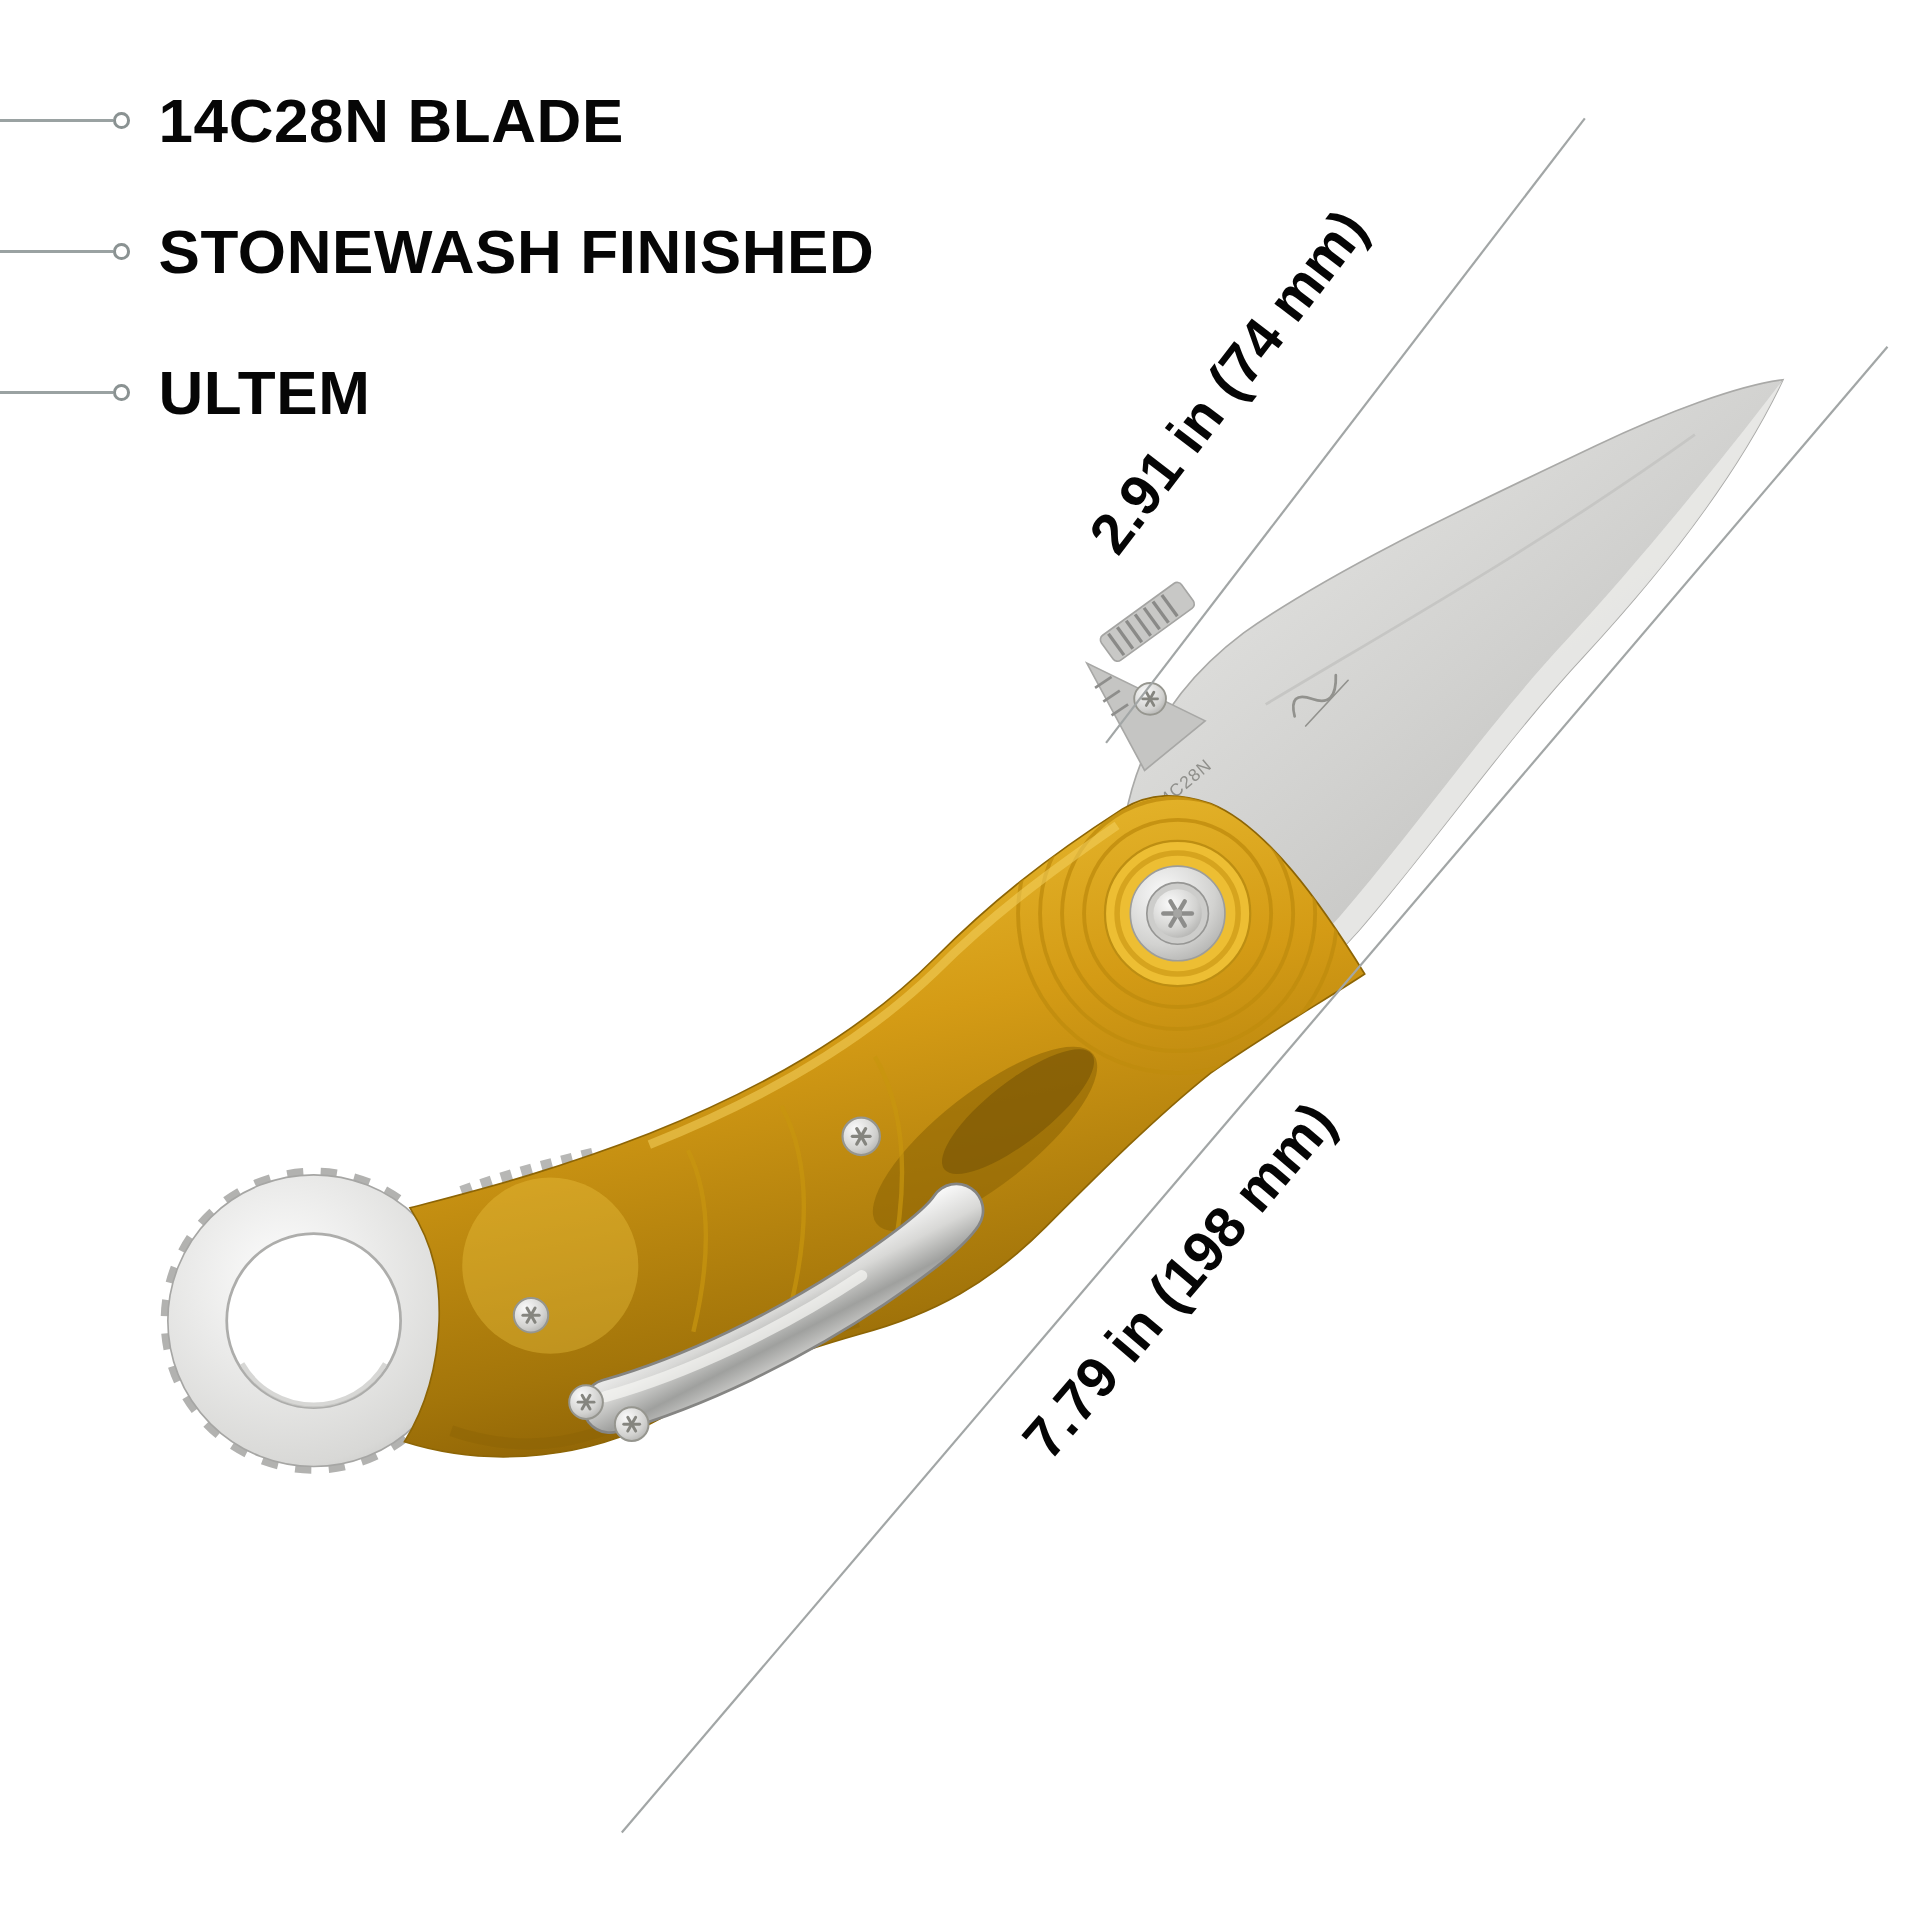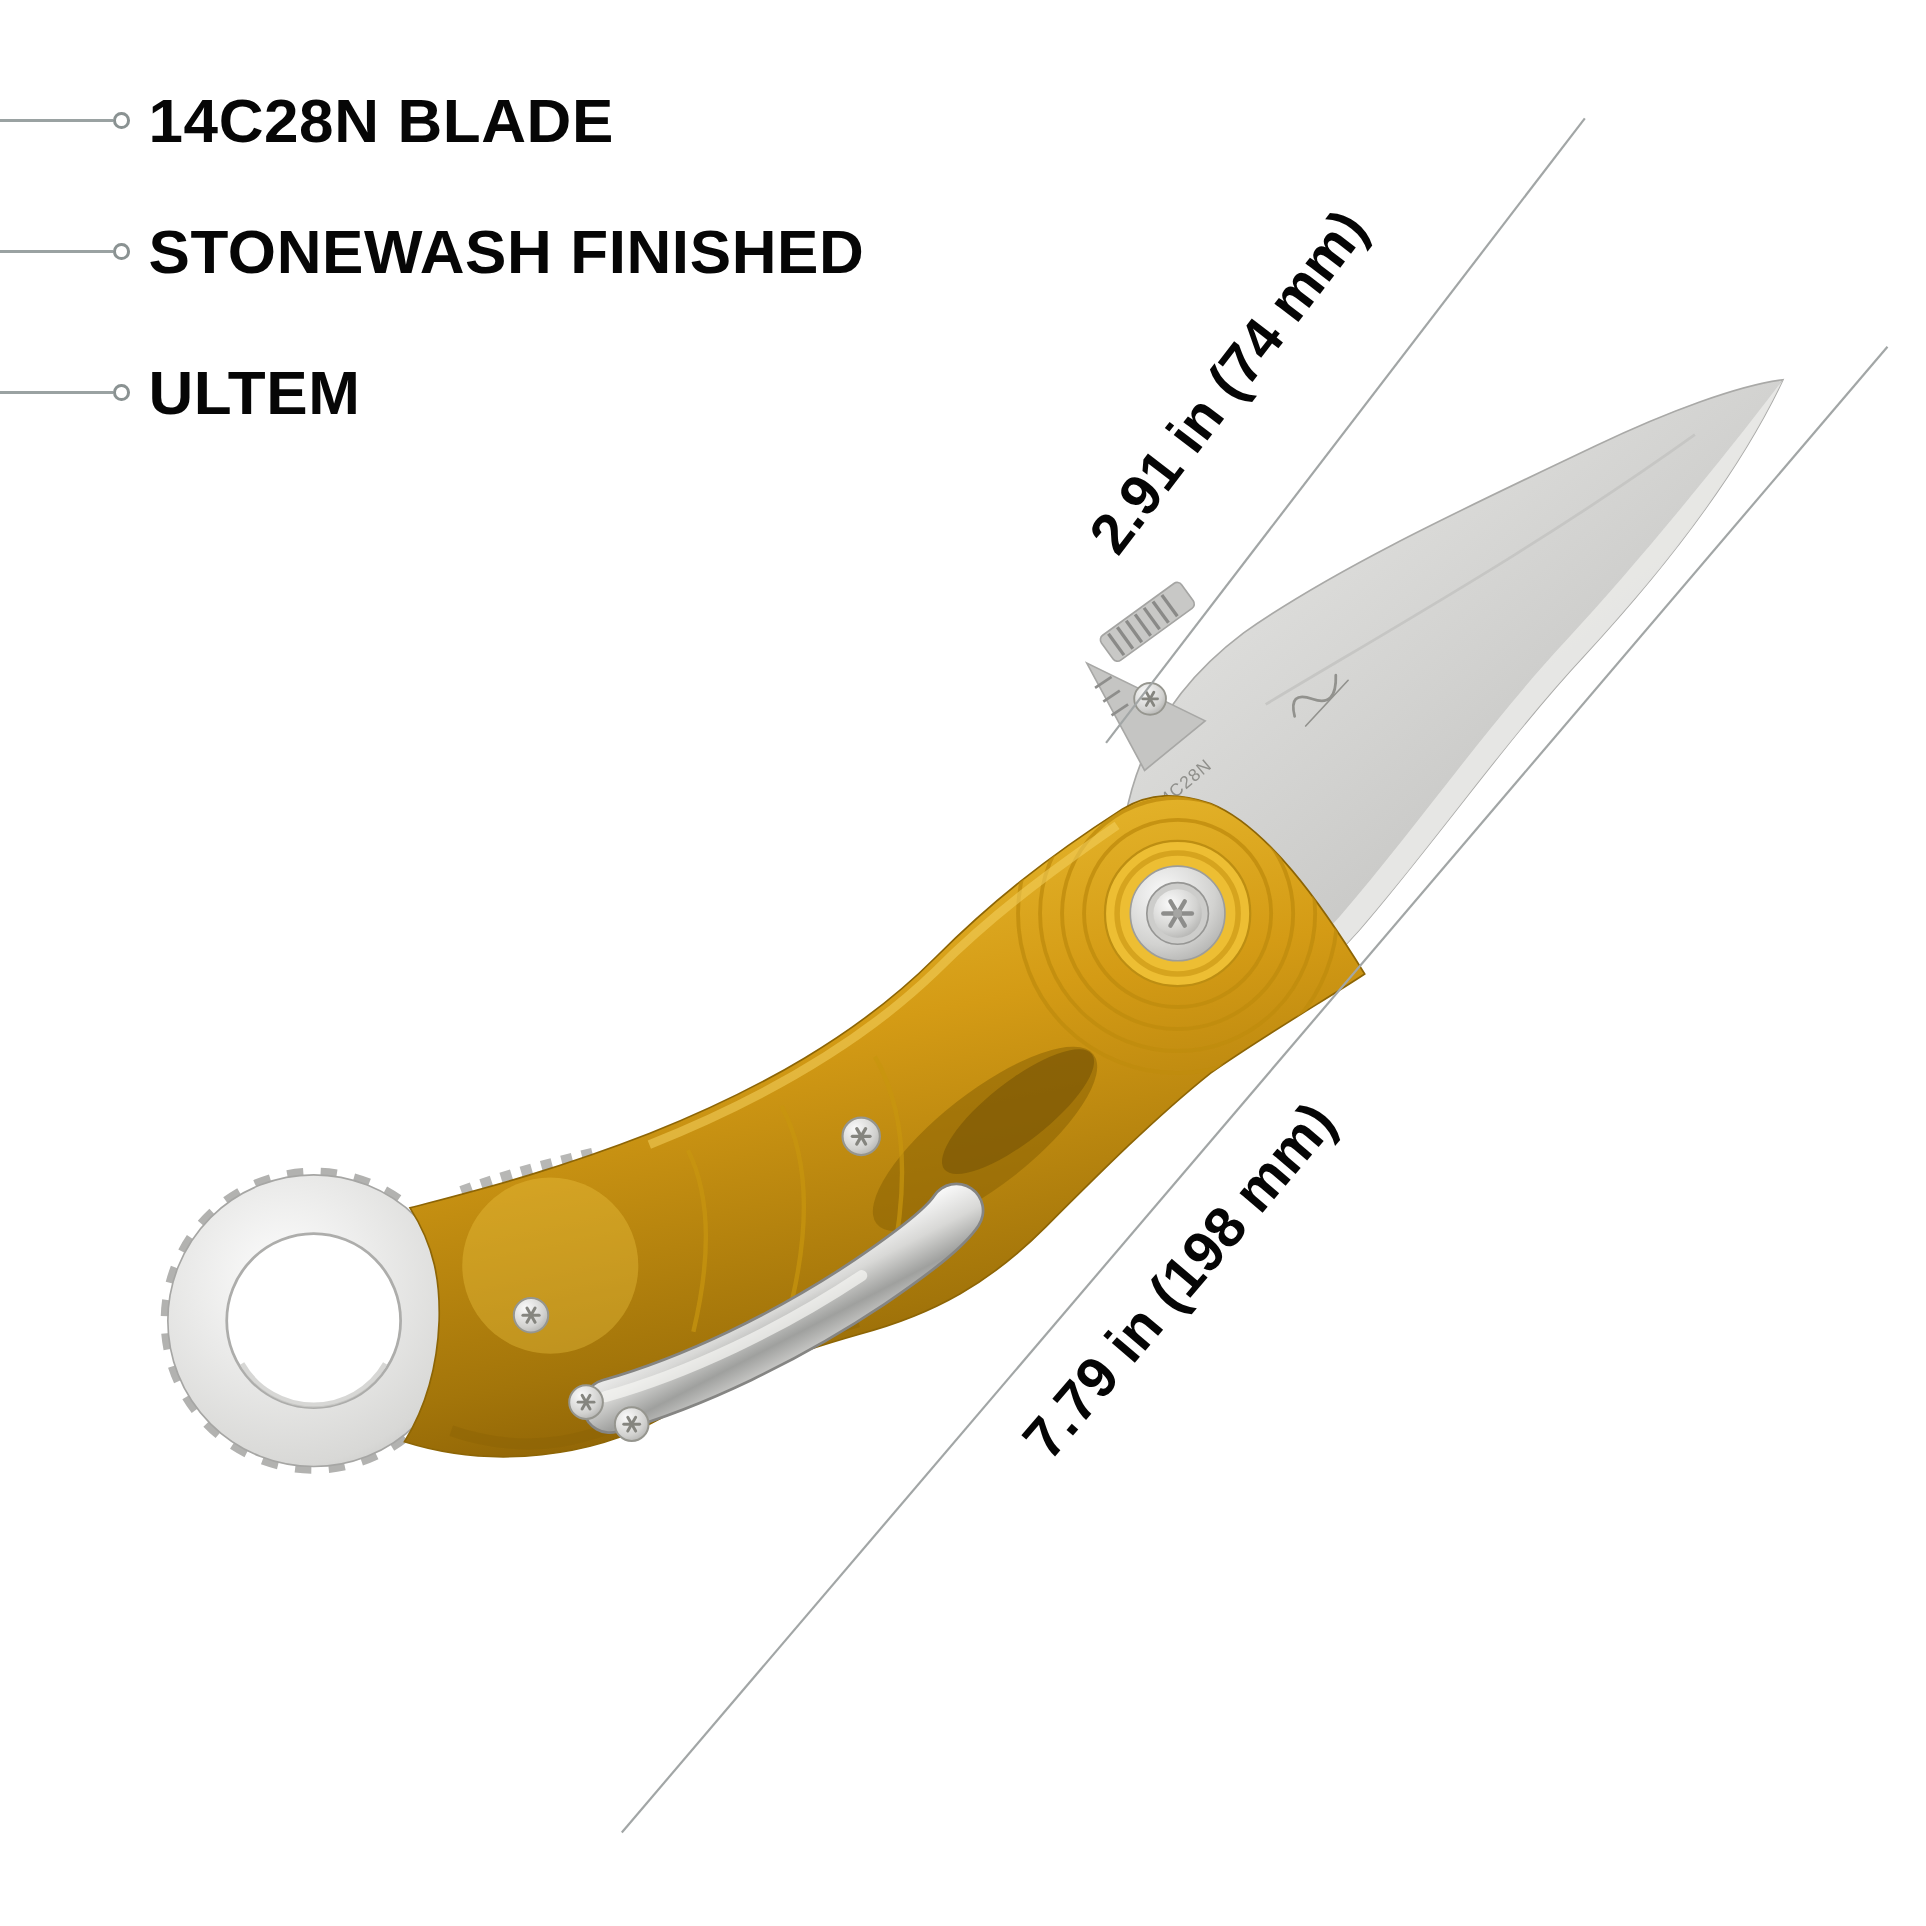--- a/index.html
+++ b/index.html
@@ -6,21 +6,21 @@
   body{
     width:1926px;height:1926px;position:relative;background:#ffffff;
     font-family:"Liberation Sans",sans-serif;overflow:hidden;
   }
   .stage{position:absolute;inset:0;}
   svg.knife{position:absolute;left:0;top:0;}
   .callout{position:absolute;left:0;display:flex;align-items:center;}
   .c-line{width:113px;height:2.8px;background:#9aa2a2;flex:0 0 auto;}
   .c-dot{width:16.5px;height:16.5px;border:3.9px solid #8a9292;border-radius:50%;
          background:#fff;box-sizing:border-box;flex:0 0 auto;}
-  .c-label{margin-left:19px;font-size:62px;font-weight:700;color:#060606;
+  .c-label{margin-left:29px;font-size:62px;font-weight:700;color:#060606;
            letter-spacing:0.6px;white-space:nowrap;line-height:1.15;}
   .dim-label{font-family:"Liberation Sans",sans-serif;font-size:104px;font-weight:700;fill:#050505;}
   .etch{font-family:"Liberation Sans",sans-serif;font-size:32px;fill:#90908c;letter-spacing:2px;}
 </style>
 </head>
 <body>
 
 <div class="stage">
 
   <svg class="knife" width="1926" height="1926" viewBox="0 0 3500 3500">

